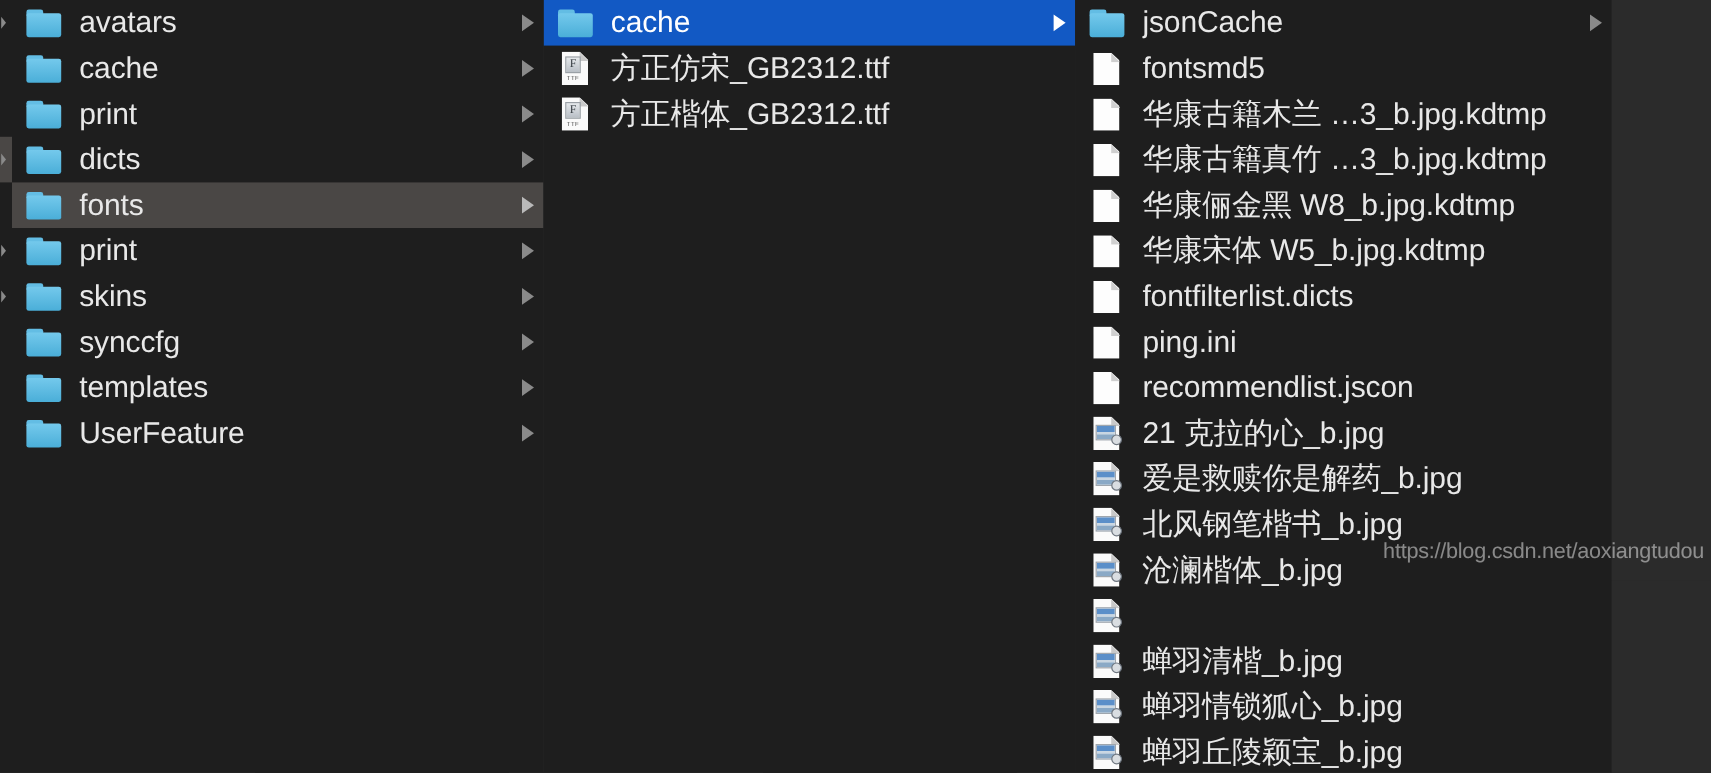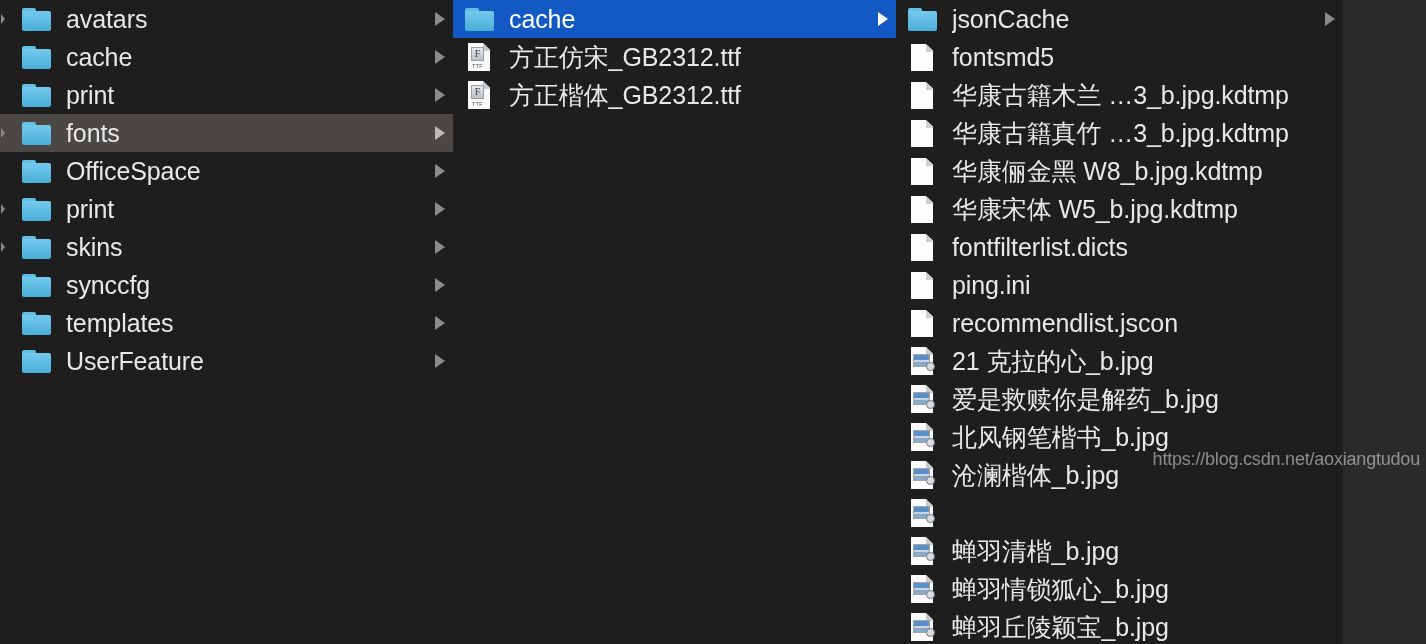--- a/index.html
+++ b/index.html
@@ -250,30 +250,30 @@
           <i></i>
         </span>
       </div>
       <div class="row">
         <span class="ico folder"></span>
         <span class="label">print</span>
         <span class="arrow">
           <i></i>
         </span>
       </div>
+      <div class="row">
+        <span class="ico folder"></span>
+        <span class="label">dicts</span>
+        <span class="arrow">
+          <i></i>
+        </span>
+      </div>
       <div class="row hl">
         <span class="ico folder"></span>
         <span class="label">fonts</span>
-        <span class="arrow">
-          <i></i>
-        </span>
-      </div>
-      <div class="row">
-        <span class="ico folder"></span>
-        <span class="label">OfficeSpace</span>
         <span class="arrow">
           <i></i>
         </span>
       </div>
       <div class="row">
         <span class="ico folder"></span>
         <span class="label">print</span>
         <span class="arrow">
           <i></i>
         </span>

